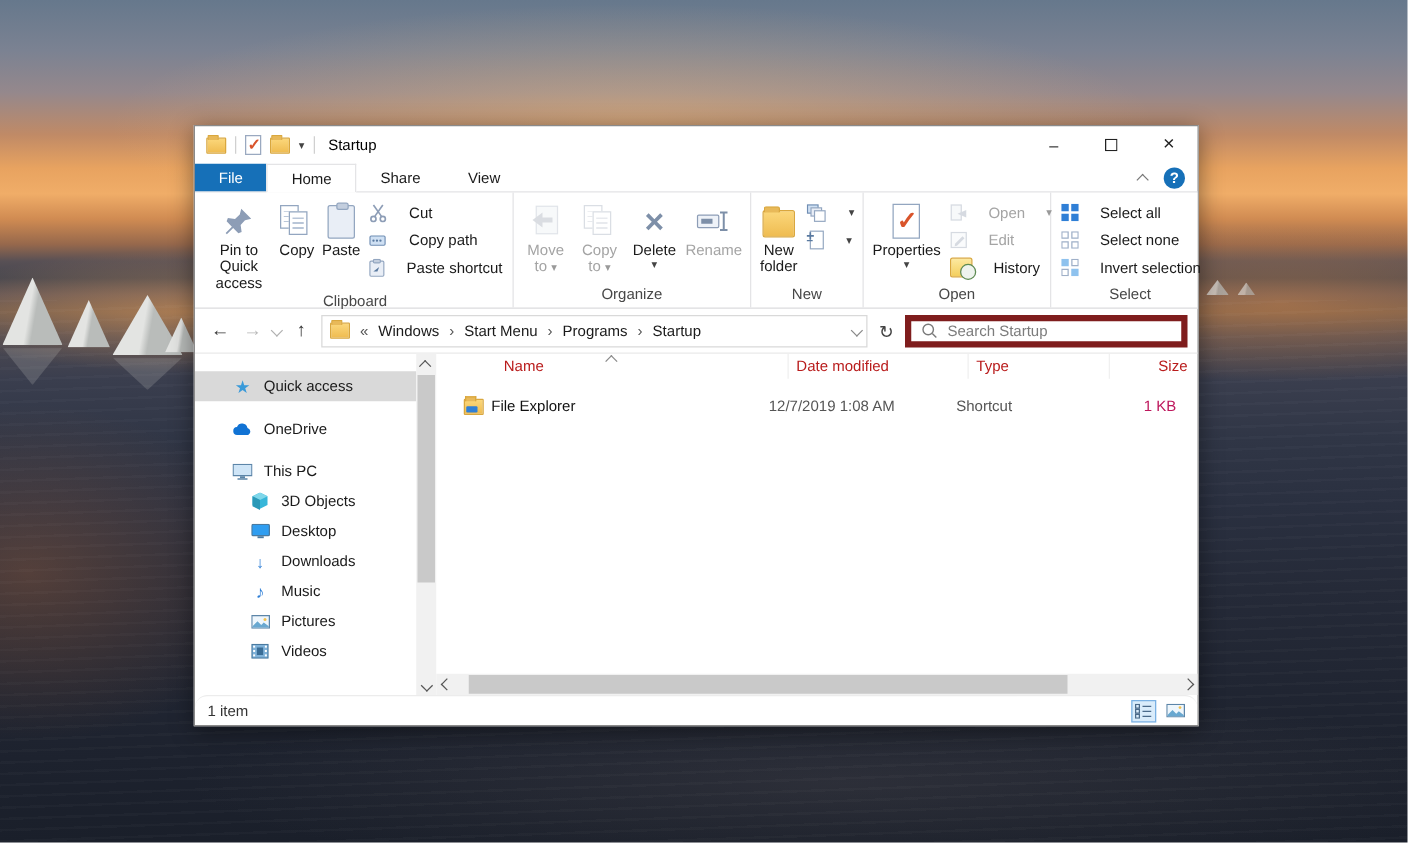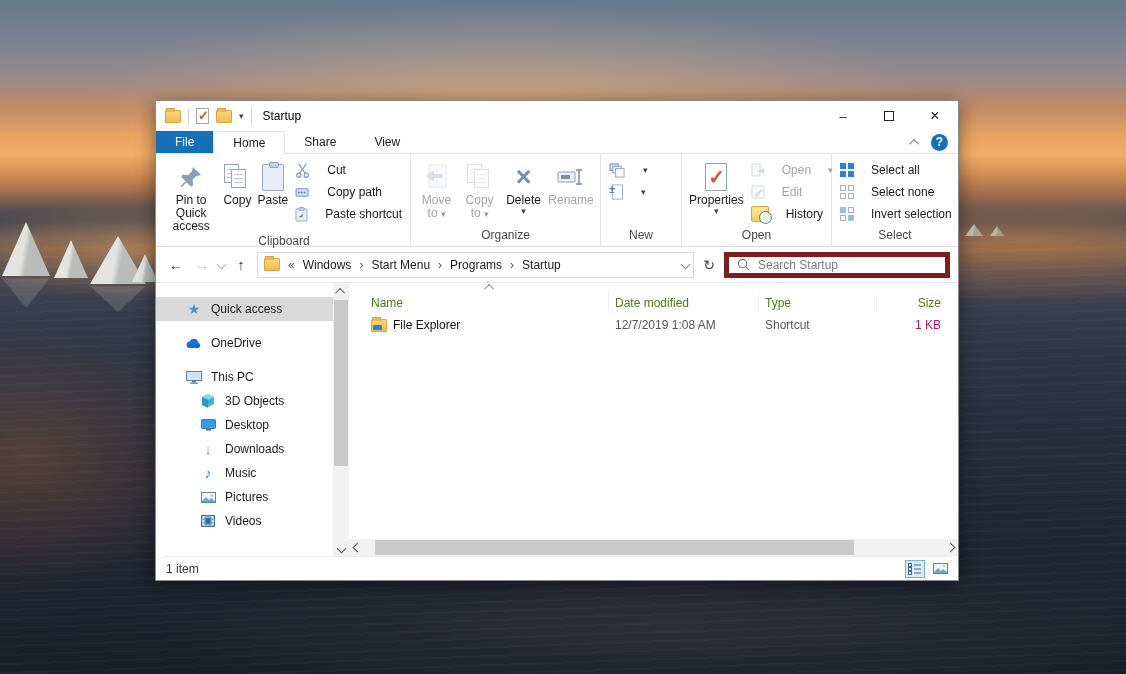--- a/index.html
+++ b/index.html
@@ -117,21 +117,21 @@
   .star-ic { color:#3a9ad9; font-size:14px; }
   .arrow-ic { color:#2f7fd6; font-weight:bold; font-size:13px; }
   .note-ic { color:#2f7fd6; font-size:14px; }
 
   .vscroll { width:16px; background:#f1f1f1; position:relative; flex:0 0 auto; display:flex; flex-direction:column; align-items:center; }
   .vscroll .thumb { position:absolute; top:17px; left:1px; width:14px; height:166px; background:#c9c9c9; }
   .scroll-arrow { height:16px; width:16px; display:flex; align-items:center; justify-content:center; }
   .vscroll .scroll-arrow.bottom { position:absolute; bottom:0; }
 
   .filepanel { flex:1; position:relative; min-width:0; }
-  .colheaders { height:30px; display:flex; align-items:flex-end; color:#4d7c0f; position:relative; }
+  .colheaders { height:30px; display:flex; align-items:flex-start; color:#b91c1c; position:relative;padding-left:32px; }
   .colcell { padding-left:6px; border-right:1px solid #f0f0f0; height:20px; line-height:20px; }
   .col-name { width:260px; padding-left:22px; }
   .col-date { width:150px; }
   .col-type { width:118px; }
   .col-size { width:72px; text-align:right; padding-right:8px; border-right:none; }
   .sort-indicator { position:absolute; top:1px; left:138px; }
   .filerow { height:24px; display:flex; align-items:center; }
   .cell { padding-left:6px; }
   .cell-name { width:260px; padding-left:22px; display:flex; align-items:center; gap:6px; color:#111; }
   .cell-date { width:150px; color:#555; }
@@ -318,20 +318,26 @@
               </svg>
           </div>
           <div class="blabel">Rename</div>
         </div>
       </div>
       <div class="rgroup-label">Organize</div>
     </div>
 
     <div class="rgroup" style="width:90px;">
       <div class="rgroup-content">
+        <div class="bigbtn" style="width:50px;">
+          <div class="bicon">
+              <div class="newfolder28"></div>
+            </div>
+          <div class="blabel">New folder</div>
+        </div>
         <div class="smallcol">
           <div class="smallbtn">
             <svg width="17" height="15" viewBox="0 0 18 16">
                 <rect x="1" y="1" width="9" height="7" fill="#cfe0f3" stroke="#6f8db3"></rect>
                 <rect x="4" y="3.5" width="9" height="7" fill="#e9eef6" stroke="#93a6c0"></rect>
                 <rect x="7" y="6" width="9" height="9" fill="#fff" stroke="#93a6c0"></rect>
               </svg>
             <span class="glyph-drop">▾</span>
           </div>
           <div class="smallbtn">

